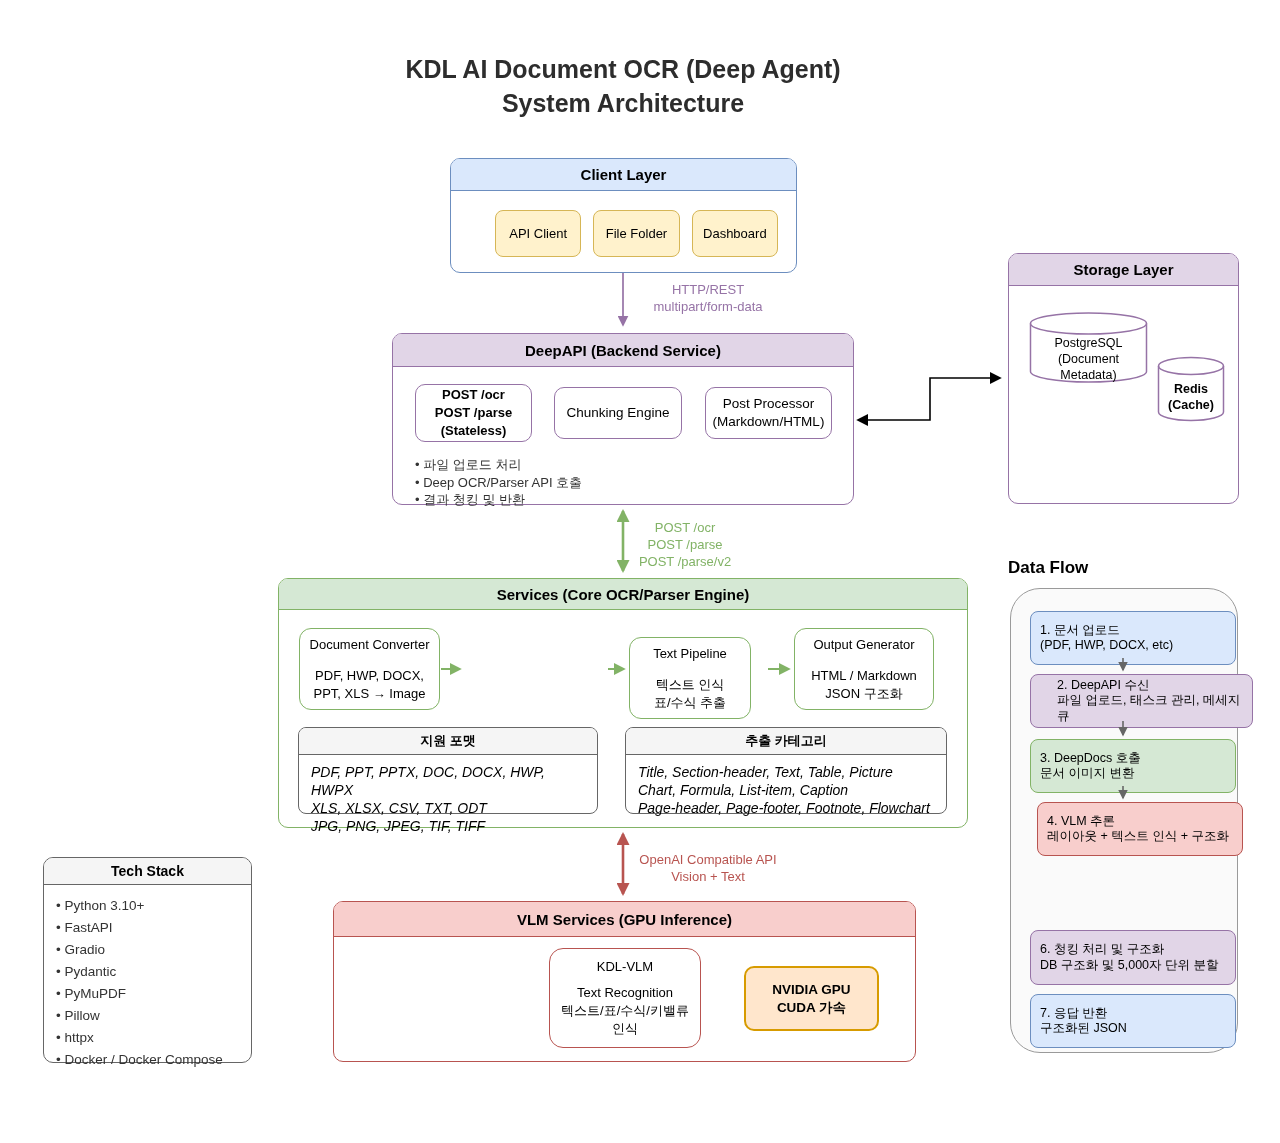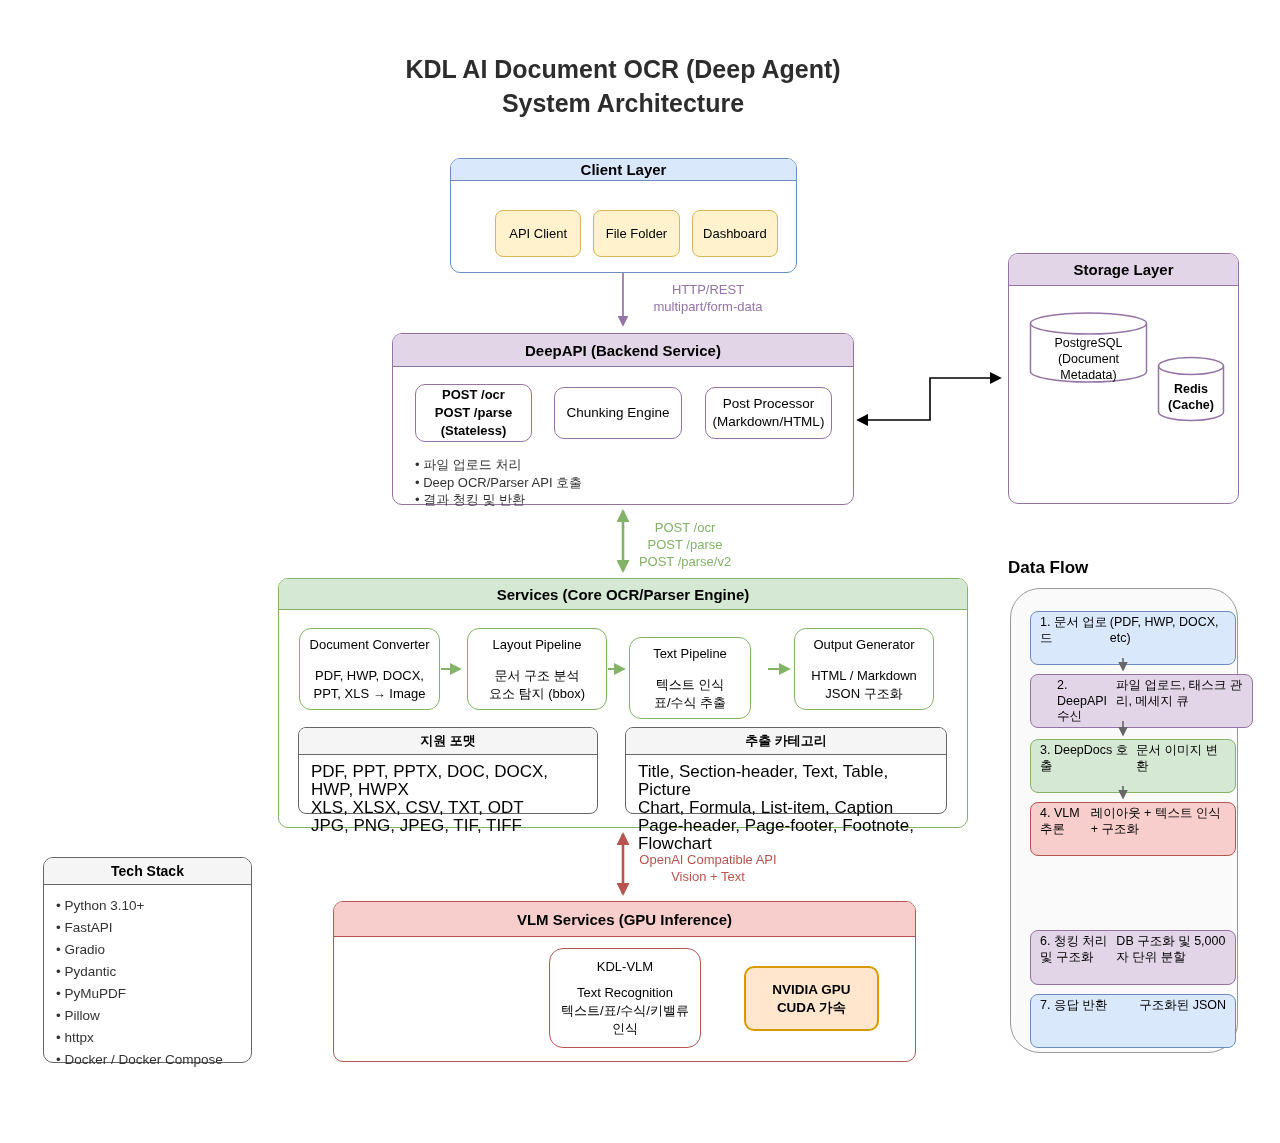--- a/index.html
+++ b/index.html
@@ -20,49 +20,49 @@
   .node.yellow{background:#fff2cc;border:1.5px solid #d6b656;border-radius:8px;}
   .node.orange{background:#ffe6cc;border:2px solid #d79b00;font-weight:bold;}
   .bold{font-weight:bold;}
   .title{font-size:25px;line-height:34px;font-weight:bold;color:#2d2d2d;text-align:center;}
   .bullets div{font-size:13px;line-height:17.5px;color:#333;}
   .bullets div::before{content:"• ";}
   .arrow-label{font-size:13px;line-height:17px;text-align:center;}
   .lbl-purple{color:#9673a6;} .lbl-green{color:#82b366;} .lbl-red{color:#b85450;}
   .mini-hd{font-weight:bold;font-size:13px;text-align:center;background:#f5f5f5;
     border-bottom:1.3px solid #666;border-radius:7px 7px 0 0;padding:4px 0;}
-  .mini-body{font-size:17px;line-height:18px;padding:8px 12px;}
+  .mini-body{font-size:14px;line-height:18px;padding:8px 12px;font-style:italic;}
   .mini{background:#fff;border:1.3px solid #666;border-radius:8px;}
   .pipebox{border:1.5px solid #82b366;border-radius:12px;}
   .pipebox .t{margin-bottom:13px;}
   .vlmbox{border:1.5px solid #b85450;border-radius:14px;padding:4px 8px;}
   .vlmbox .t{margin-bottom:13px;}
   .cyl-text{position:absolute;width:100%;text-align:center;font-size:12.5px;line-height:16px;}
   
   .df-wrap{background:#fafafa;border:1.6px solid #9a9a9a;border-radius:30px;}
   .df-step{position:absolute;left:1030px;width:186px;border-radius:8px;display:flex;
-    flex-direction:row;justify-content:space-between;padding:3px 9px;font-size:12.5px;line-height:15.5px;}
+    flex-direction:column;justify-content:center;padding:3px 9px;font-size:12.5px;line-height:15.5px;}
   .df-blue{background:#dae8fc;border:1.5px solid #6c8ebf;}
   .df-purple{background:#e1d5e7;border:1.5px solid #9673a6;}
   .df-green{background:#d5e8d4;border:1.5px solid #82b366;}
   .df-red{background:#f8cecc;border:1.5px solid #b85450;}
   svg.overlay{position:absolute;left:0;top:0;pointer-events:none;z-index:6;}
 </style>
 </head>
 <body>
 
 <div class="canvas">
 
   <div class="abs title" style="left:320px;top:52px;width:606px;">
     <div>KDL AI Document OCR (Deep Agent)</div>
     <div>System Architecture</div>
   </div>
 
   <div class="abs layer b-blue" style="left:450px;top:158px;width:347px;height:115px;">
-    <div class="layer-hd hd-blue" style="height:22px;text-align:right;">Client Layer</div>
+    <div class="layer-hd hd-blue" style="height:32px;text-align:right;">Client Layer</div>
     <div class="abs" style="left:20px;top:51px;width:307px;display:flex;gap:12px;padding-left:24px;">
       <div class="node yellow" style="width:94px;height:45px;">API Client</div>
       <div class="node yellow" style="width:94px;height:45px;">File Folder</div>
       <div class="node yellow" style="width:94px;height:45px;">Dashboard</div>
     </div>
   </div>
 
   <div class="abs arrow-label lbl-purple" style="left:638px;top:281px;width:140px;">
     <div>HTTP/REST</div>
     <div>multipart/form-data</div>
@@ -121,25 +121,20 @@
     <div>POST /parse/v2</div>
   </div>
 
   <div class="abs layer b-green" style="left:278px;top:578px;width:690px;height:250px;">
     <div class="layer-hd hd-green" style="height:31px;">Services (Core OCR/Parser Engine)</div>
   </div>
   <div class="abs node pipebox" style="left:299px;top:628px;width:141px;height:82px;">
     <div class="t">Document Converter</div>
     <div>PDF, HWP, DOCX,</div>
     <div>PPT, XLS → Image</div>
-  </div>
-  <div class="abs node pipebox" style="left:467px;top:628px;width:140px;height:82px;">
-    <div class="t">Layout Pipeline</div>
-    <div>문서 구조 분석</div>
-    <div>요소 탐지 (bbox)</div>
   </div>
   <div class="abs node pipebox" style="left:629px;top:628px;width:122px;height:82px;margin-top:9px;">
     <div class="t">Text Pipeline</div>
     <div>텍스트 인식</div>
     <div>표/수식 추출</div>
   </div>
   <div class="abs node pipebox" style="left:794px;top:628px;width:140px;height:82px;">
     <div class="t">Output Generator</div>
     <div>HTML / Markdown</div>
     <div>JSON 구조화</div>
@@ -201,21 +196,21 @@
     <div>(PDF, HWP, DOCX, etc)</div>
   </div>
   <div class="df-step df-purple" style="top:674px;height:46px;padding-left:26px;">
     <div>2. DeepAPI 수신</div>
     <div>파일 업로드, 태스크 관리, 메세지 큐</div>
   </div>
   <div class="df-step df-green" style="top:739px;height:46px;">
     <div>3. DeepDocs 호출</div>
     <div>문서 이미지 변환</div>
   </div>
-  <div class="df-step df-red" style="top:802px;height:46px;">
+  <div class="df-step df-red" style="top:802px;height:46px;margin-left:7px;">
     <div>4. VLM 추론</div>
     <div>레이아웃 + 텍스트 인식 + 구조화</div>
   </div>
   <div class="df-step df-purple" style="top:930px;height:47px;">
     <div>6. 청킹 처리 및 구조화</div>
     <div>DB 구조화 및 5,000자 단위 분할</div>
   </div>
   <div class="df-step df-blue" style="top:994px;height:46px;">
     <div>7. 응답 반환</div>
     <div>구조화된 JSON</div>

